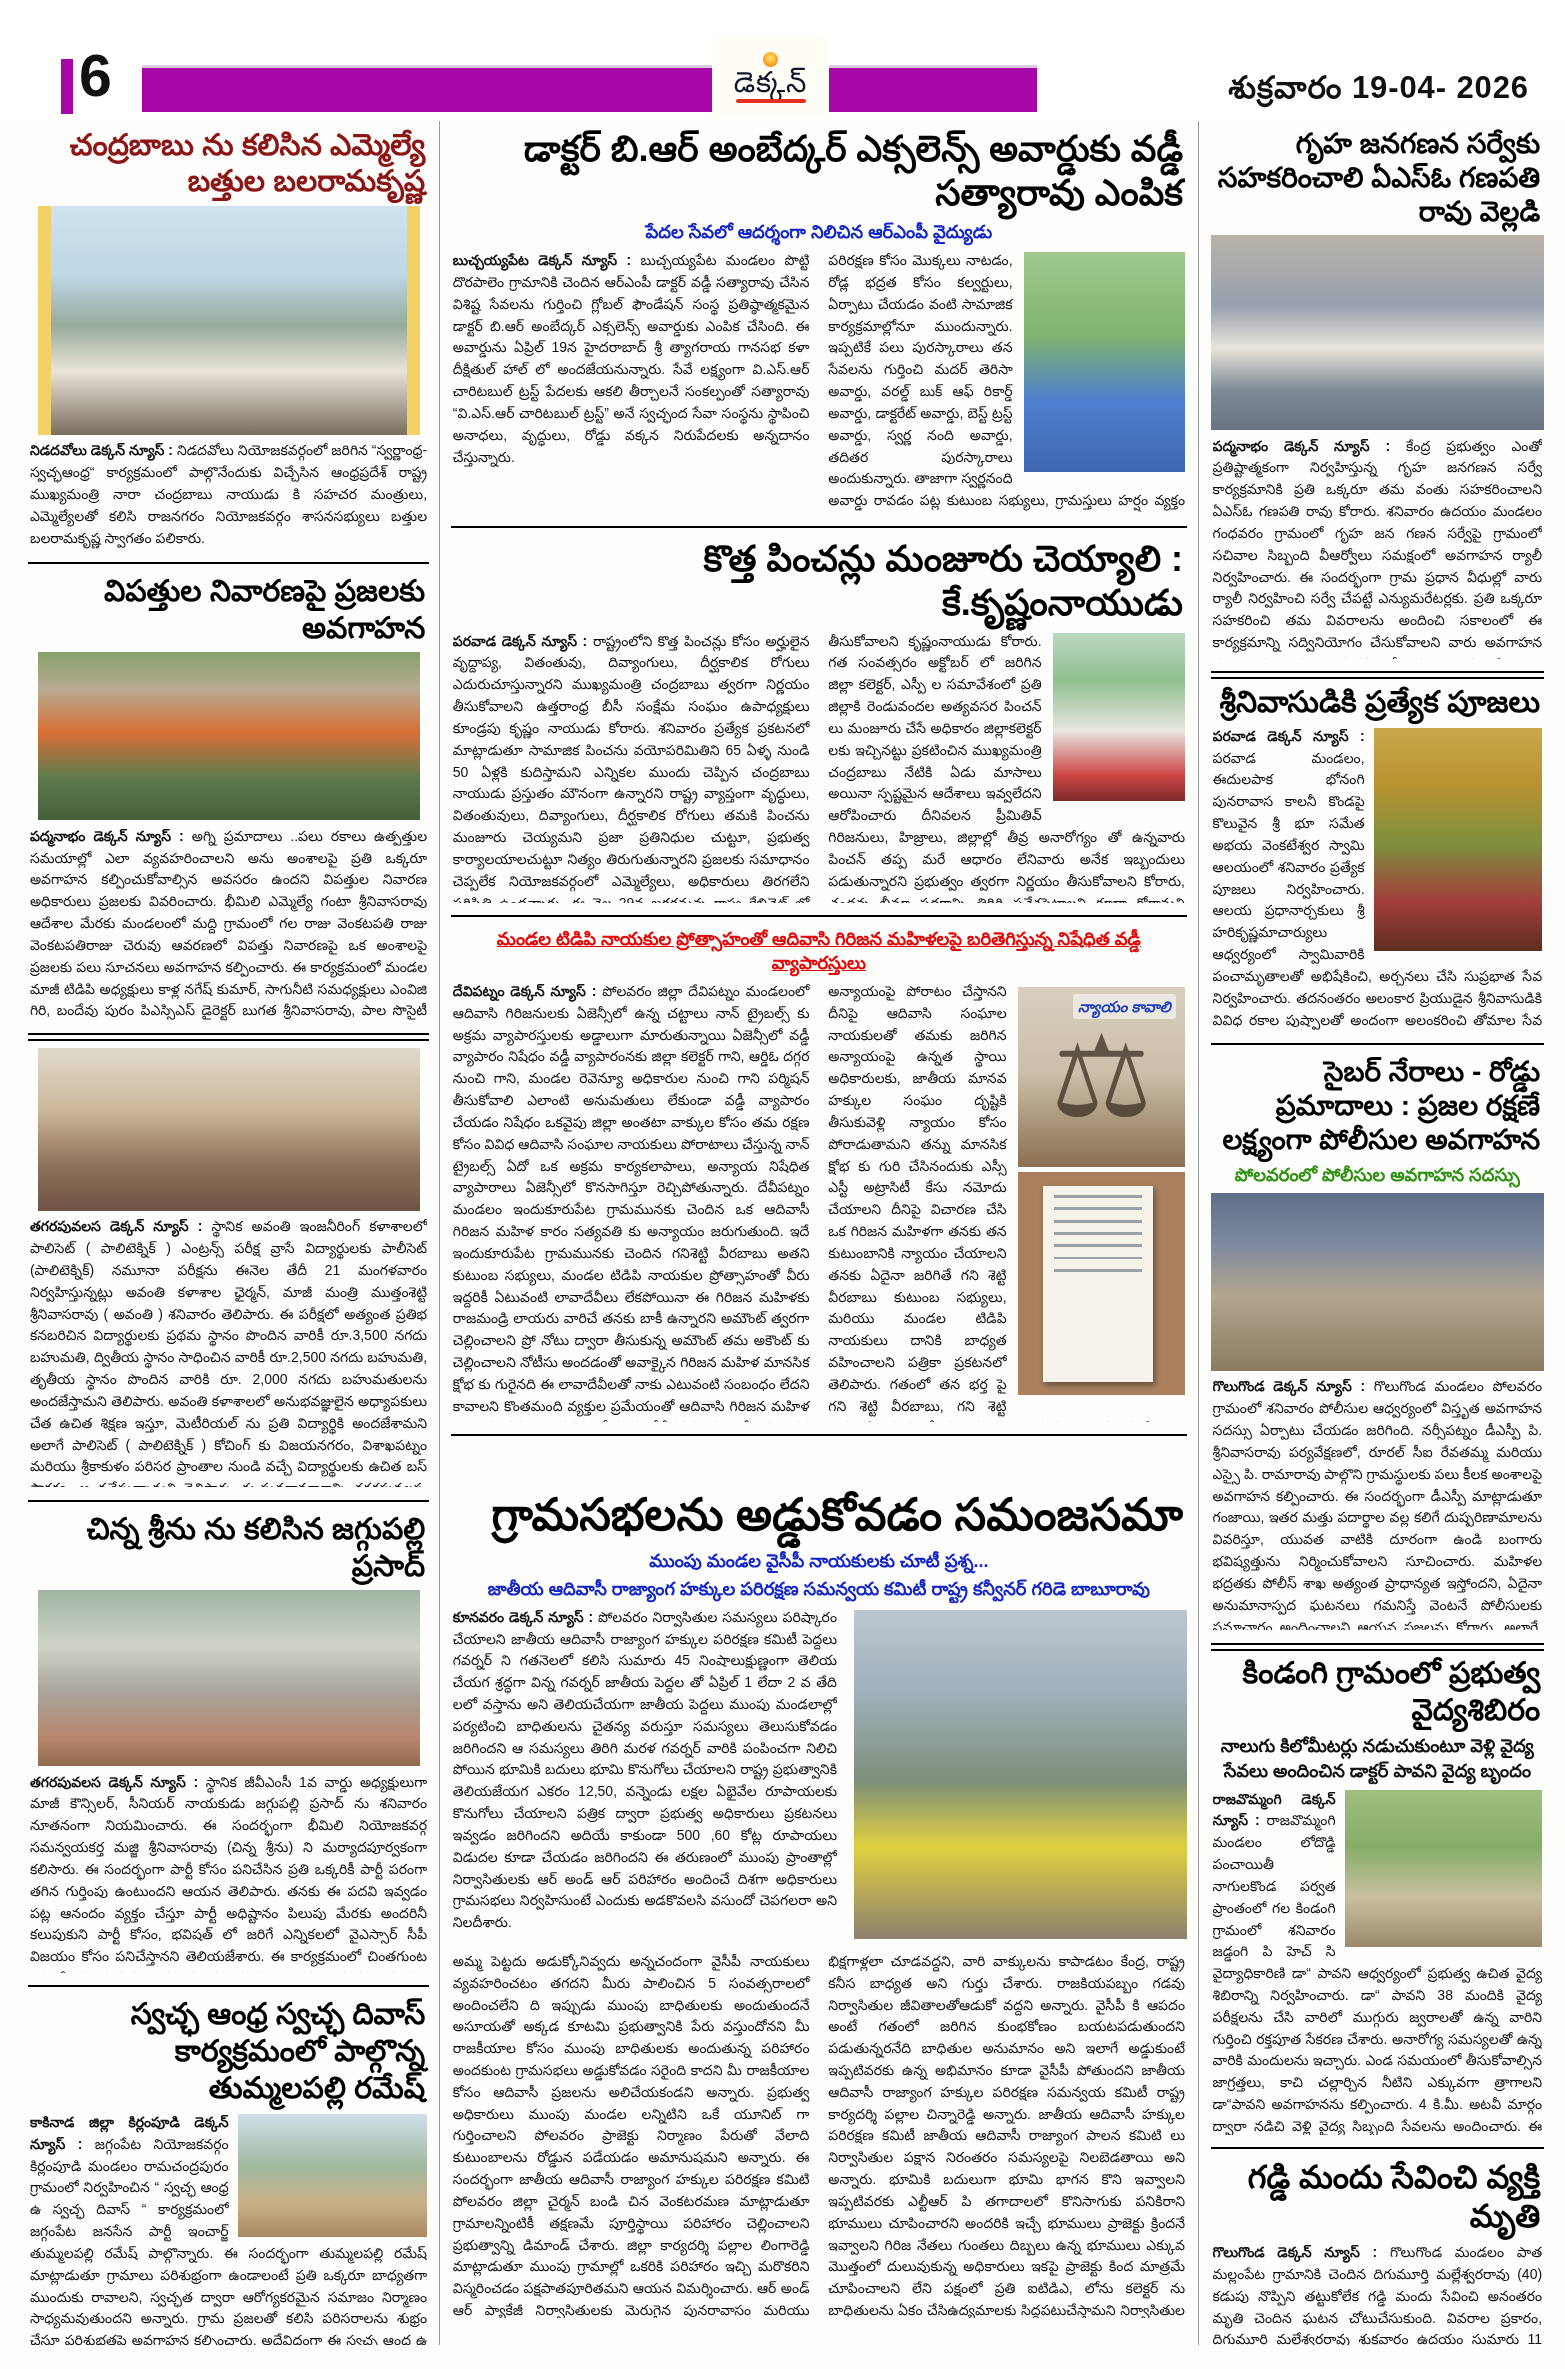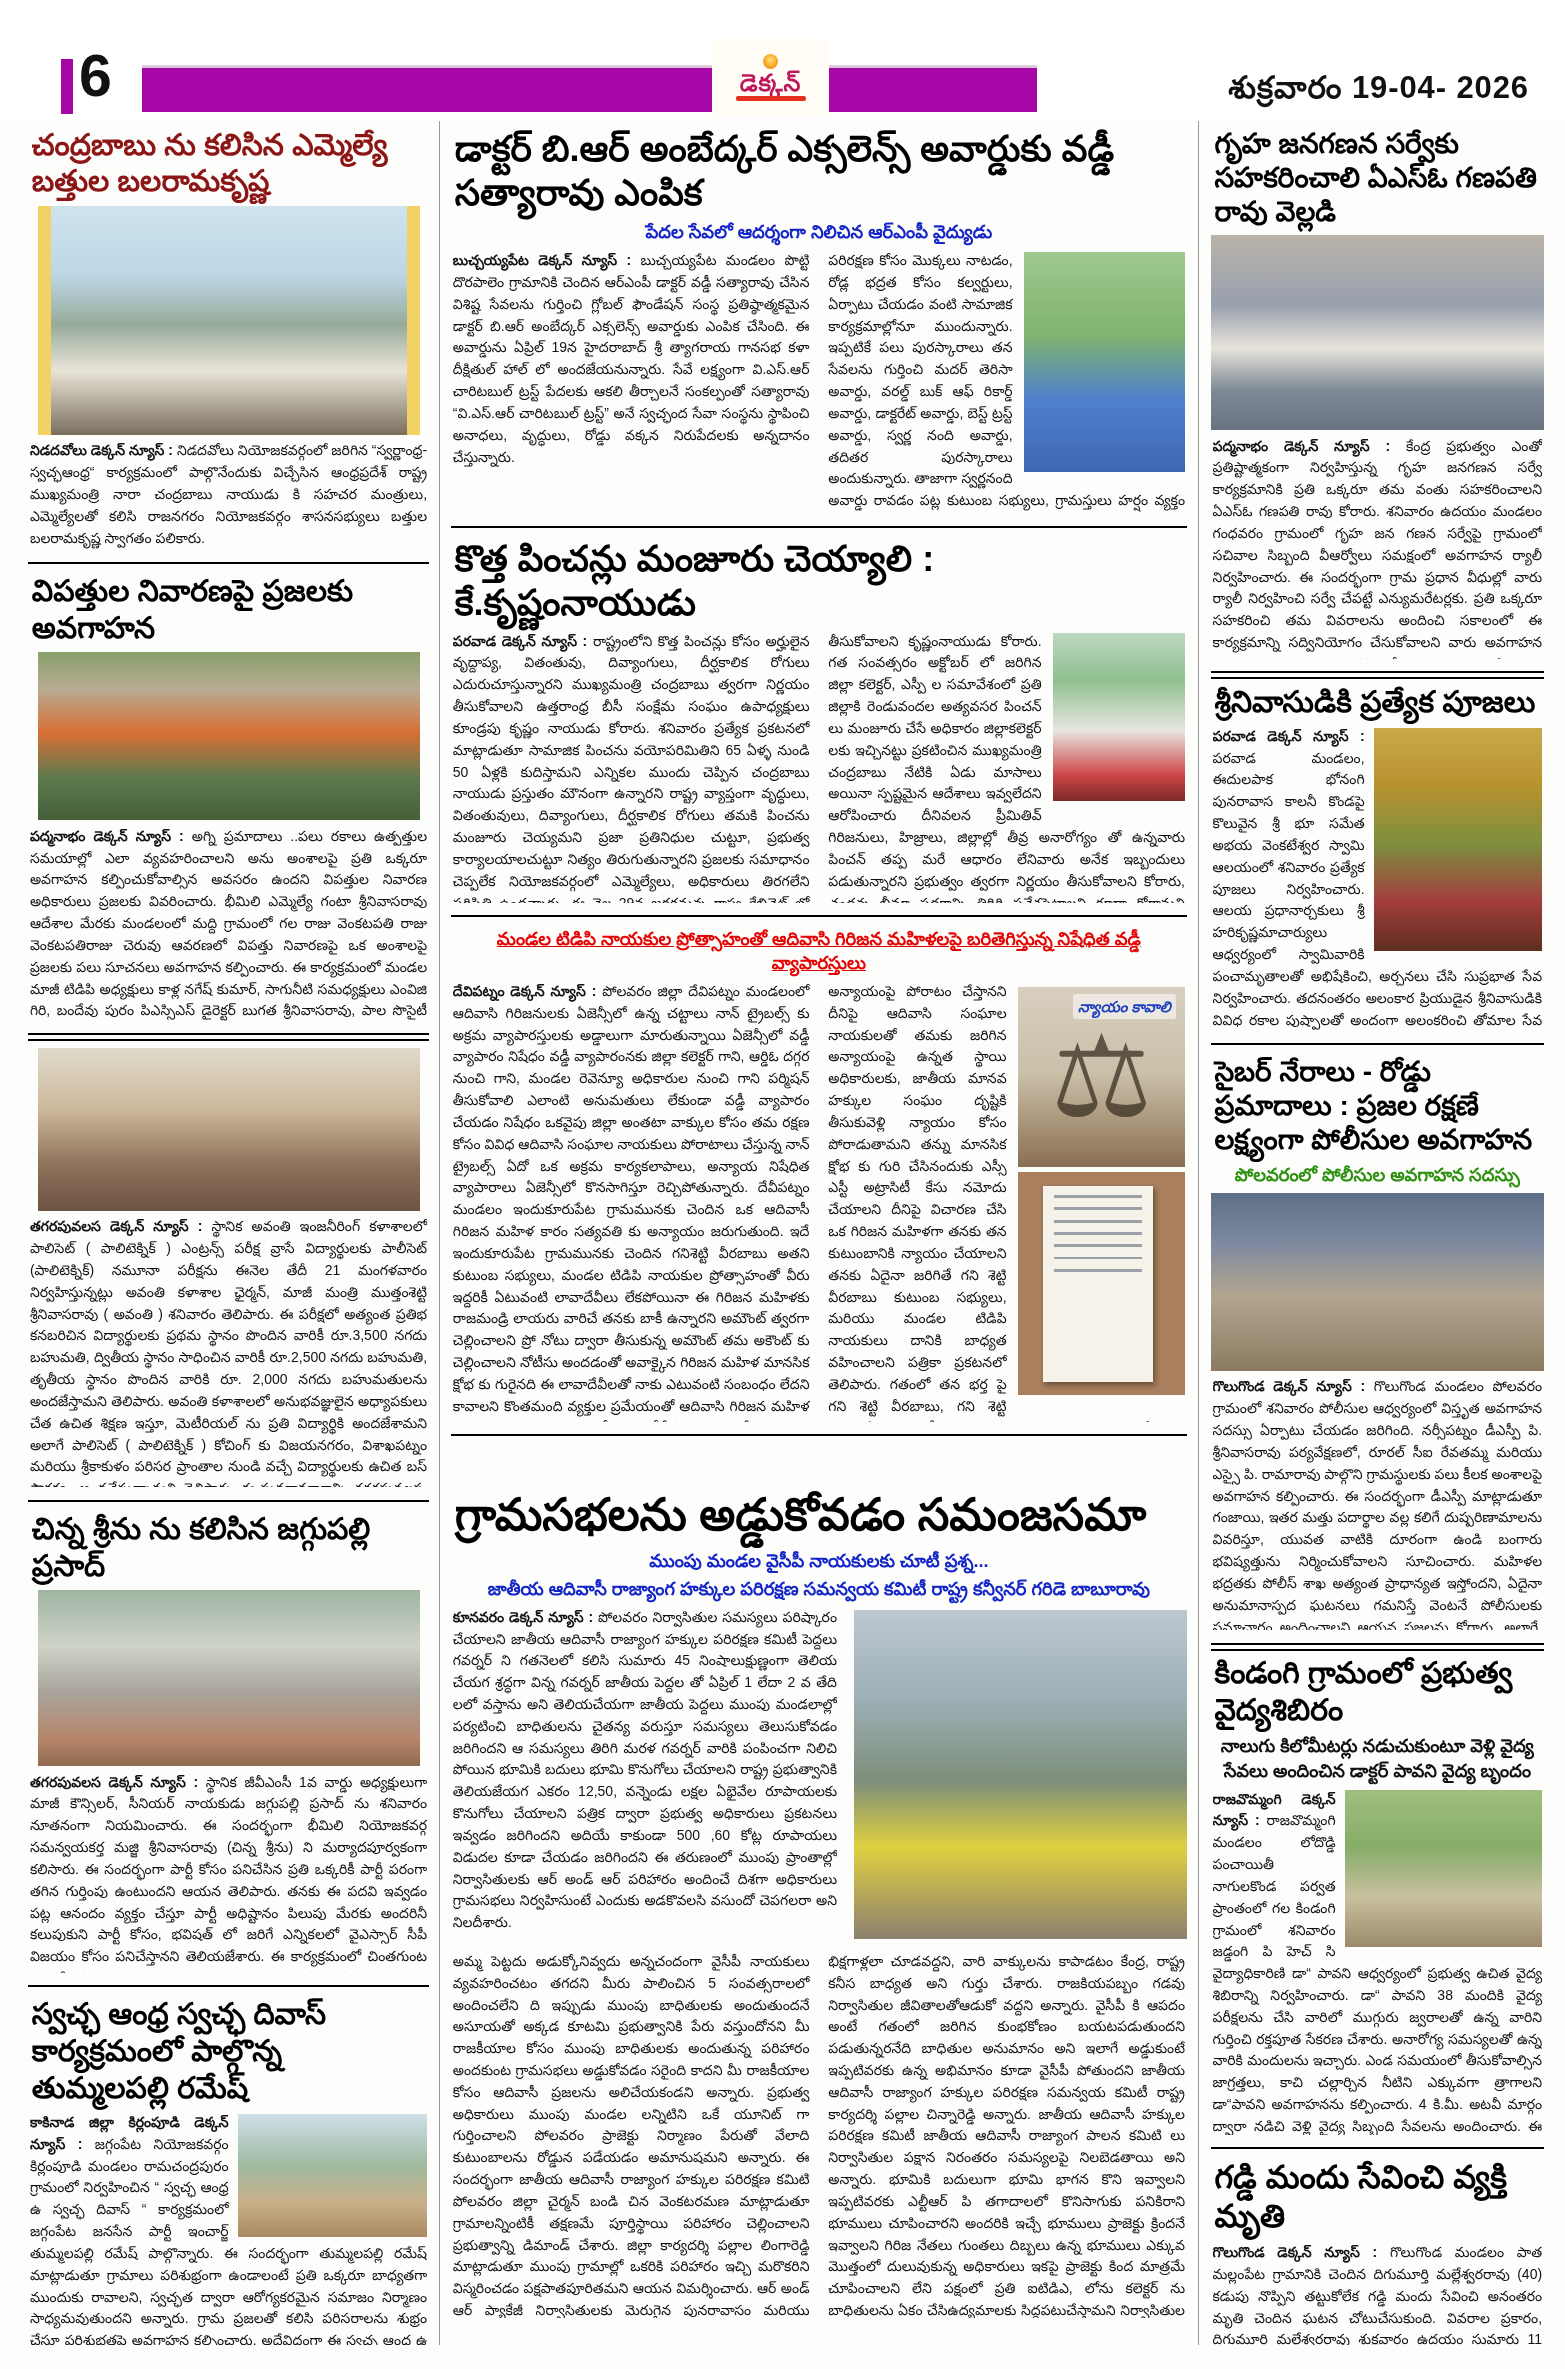--- a/index.html
+++ b/index.html
@@ -8,34 +8,34 @@
   
   .header{position:absolute;top:0;left:0;right:0;height:119px;background:#fff;}
   .pg-strip{position:absolute;left:61px;top:59px;width:12.3px;height:55px;background:#a807a8;}
   .pg-num{position:absolute;left:79px;top:47px;font-size:59px;font-weight:bold;line-height:1;}
   .band{position:absolute;top:68px;height:44px;background:#a807a8;box-shadow:0 -2.8px 0 #d9c6d9;}
   .band.b-left{left:142px;width:572px;}
   .band.b-right{left:827px;width:210px;}
   .logo-box{position:absolute;left:712px;top:38px;width:117px;height:79px;background:#fffdf6;
             display:flex;flex-direction:column;align-items:center;justify-content:center;gap:0.9px;}
   .sun{width:15px;height:15px;border-radius:50%;background:radial-gradient(circle at 50% 40%,#ffe27a 0%,#f9a825 55%,#ef6c00 100%);}
-  .masthead{font-size:24px;font-weight:bold;color:#be185d;letter-spacing:0.9px;line-height:1.05;}
+  .masthead{font-size:29px;font-weight:normal;color:#0f172a;letter-spacing:0.9px;line-height:1.05;}
   .tagline-bar{width:70px;height:4.7px;background:#e53020;border-radius:1.9px;}
   .date{position:absolute;right:36px;top:70px;font-size:31px;font-weight:bold;letter-spacing:0.9px;}
   
   .content{position:absolute;top:121px;left:28px;right:21px;bottom:24.6px;display:flex;}
   .col{overflow:hidden;}
   .col-left{width:401px;padding-right:9.5px;}
   .col-center{width:736px;padding:0 11.4px;border-left:0.9px solid #999;border-right:0.9px solid #999;}
   .col-right{flex:1;padding-left:11.4px;}
   
   .art{border-bottom:2.8px solid #000;padding:3.8px 0 8.5px;margin-bottom:3.8px;}
   .art.nline{border-bottom:none;}
   .art.topline{border-top:2.8px solid #000;padding-top:3px;}
-  .head{font-weight:bold;text-align:left;line-height:1.22;margin:1.9px 3.8px 5.7px;color:#000;}
+  .head{font-weight:bold;text-align:right;line-height:1.22;margin:1.9px 3.8px 5.7px;color:#000;}
   .head.maroon{color:#8c1616;}
   .h30{font-size:28px;} .h32{font-size:30px;} .h34{font-size:32px;}
   .h38{font-size:36px;} .h44{font-size:42px;} .h48{font-size:45px;margin-top:44px;}
   .sub{font-weight:bold;text-align:center;line-height:1.35;margin:1.9px 5.7px 5.7px;font-size:18px;}
   .sub.blue{color:#1526c8;} .sub.red{color:#e60505;text-decoration:underline;} .sub.green{color:#2e9110;}
   .body{font-size:14px;line-height:1.56;text-align:justify;overflow:hidden;margin:3.8px 1.9px;}
   .dateline{font-weight:bold;}
   .c-body{display:flex;gap:15px;}
   .tcol{flex:1 1 0;min-width:0;}
   

